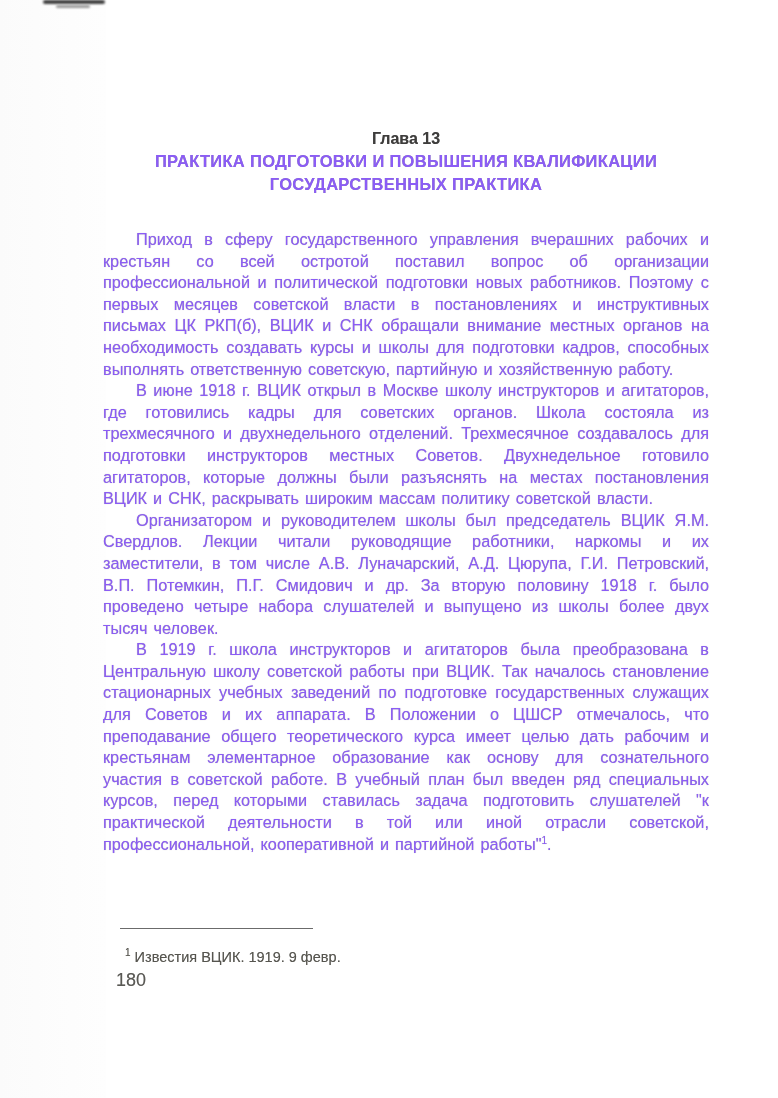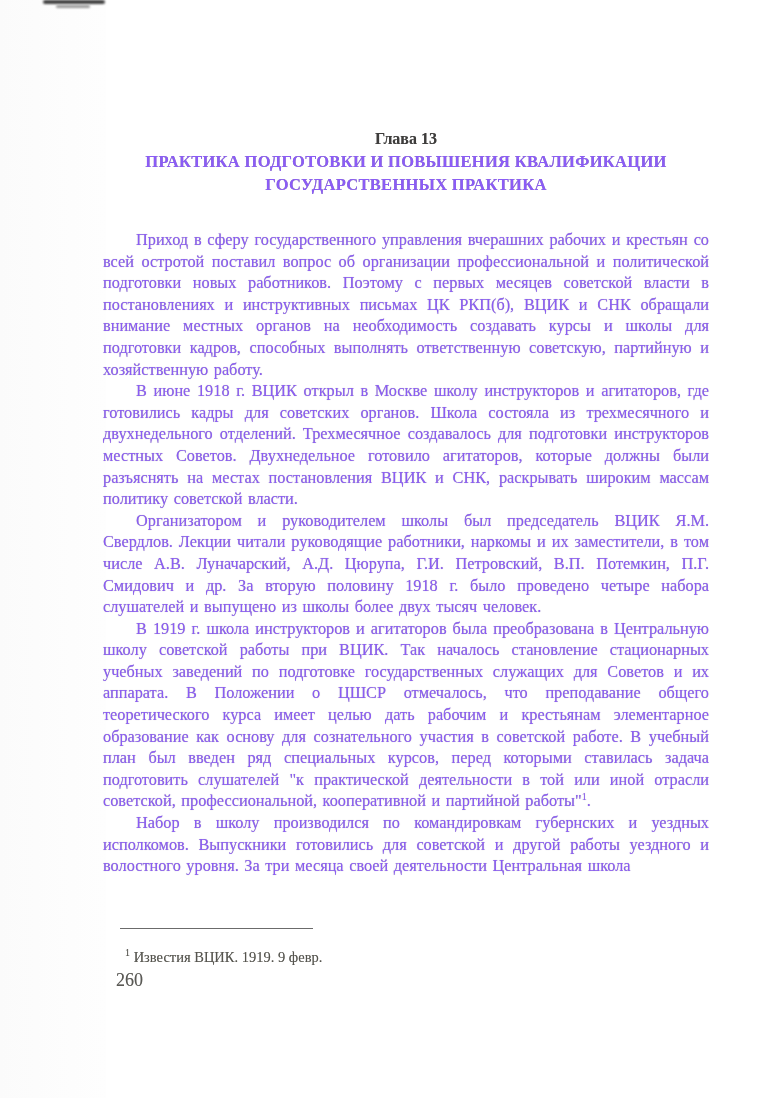--- a/index.html
+++ b/index.html
@@ -6,21 +6,21 @@
     margin: 0;
     padding: 0;
     background: #ffffff;
   }
   .page {
     position: relative;
     width: 778px;
     height: 1098px;
     background: #ffffff;
     overflow: hidden;
-    font-family: Liberation Serif, serif;
+    font-family: Liberation Sans, sans-serif;
   }
   
   .left-shade {
     position: absolute;
     left: 0; top: 0;
     width: 106px; height: 1098px;
     background: linear-gradient(to right, #fbfbfb, #fefefe);
   }
   
   .artifact { position: absolute; border-radius: 2px; }
@@ -110,25 +110,24 @@
   <div class="artifact a2"></div>
 
   <div class="content">
     <div class="chapter">Глава 13</div>
     <h1 class="title"><span>ПРАКТИКА ПОДГОТОВКИ И ПОВЫШЕНИЯ КВАЛИФИКАЦИИ</span><br><span>ГОСУДАРСТВЕННЫХ ПРАКТИКА</span></h1>
     <div class="body-text" id="paragraphs">
         <p>Приход в сферу государственного управления вчерашних рабочих и крестьян со всей остротой поставил вопрос об организации профессиональной и политической подготовки новых работников. Поэтому с первых месяцев советской власти в постановлениях и инструктивных письмах ЦК РКП(б), ВЦИК и СНК обращали внимание местных органов на необходимость создавать курсы и школы для подготовки кадров, способных выполнять ответственную советскую, партийную и хозяйственную работу.</p>
         <p>В июне 1918 г. ВЦИК открыл в Москве школу инструкторов и агитаторов, где готовились кадры для советских органов. Школа состояла из трехмесячного и двухнедельного отделений. Трехмесячное создавалось для подготовки инструкторов местных Советов. Двухнедельное готовило агитаторов, которые должны были разъяснять на местах постановления ВЦИК и СНК, раскрывать широким массам политику советской власти.</p>
         <p>Организатором и руководителем школы был председатель ВЦИК Я.М. Свердлов. Лекции читали руководящие работники, наркомы и их заместители, в том числе А.В. Луначарский, А.Д. Цюрупа, Г.И. Петровский, В.П. Потемкин, П.Г. Смидович и др. За вторую половину 1918 г. было проведено четыре набора слушателей и выпущено из школы более двух тысяч человек.</p>
         <p>В 1919 г. школа инструкторов и агитаторов была преобразована в Центральную школу советской работы при ВЦИК. Так началось становление стационарных учебных заведений по подготовке государственных служащих для Советов и их аппарата. В Положении о ЦШСР отмечалось, что преподавание общего теоретического курса имеет целью дать рабочим и крестьянам элементарное образование как основу для сознательного участия в советской работе. В учебный план был введен ряд специальных курсов, перед которыми ставилась задача подготовить слушателей "к практической деятельности в той или иной отрасли советской, профессиональной, кооперативной и партийной работы"<sup>1</sup>.</p>
-        <p>Набор в школу производился по командировкам губернских и уездных исполкомов. Выпускники готовились для советской и другой работы уездного и волостного уровня. За три месяца своей деятельности Центральная школа</p>
       </div>
   </div>
 
   <div class="footnote-rule"></div>
 
   <div class="footnote">
     <sup>1</sup>
     <span>Известия ВЦИК. 1919. 9 февр.</span>
   </div>
 
-  <div class="page-number">260</div>
+  <div class="page-number">180</div>
 </div>
 
 </body></html>

